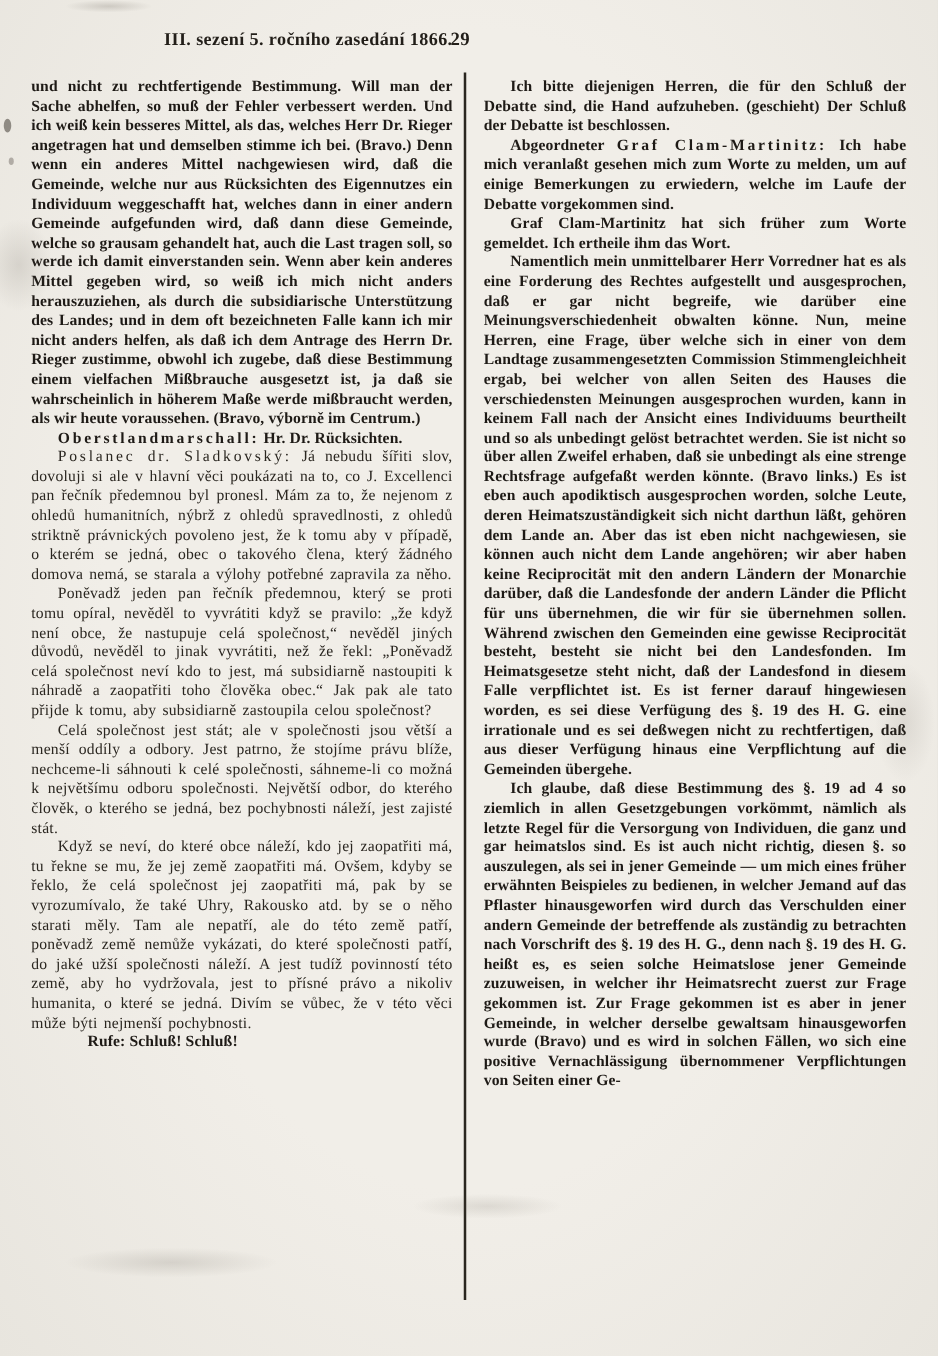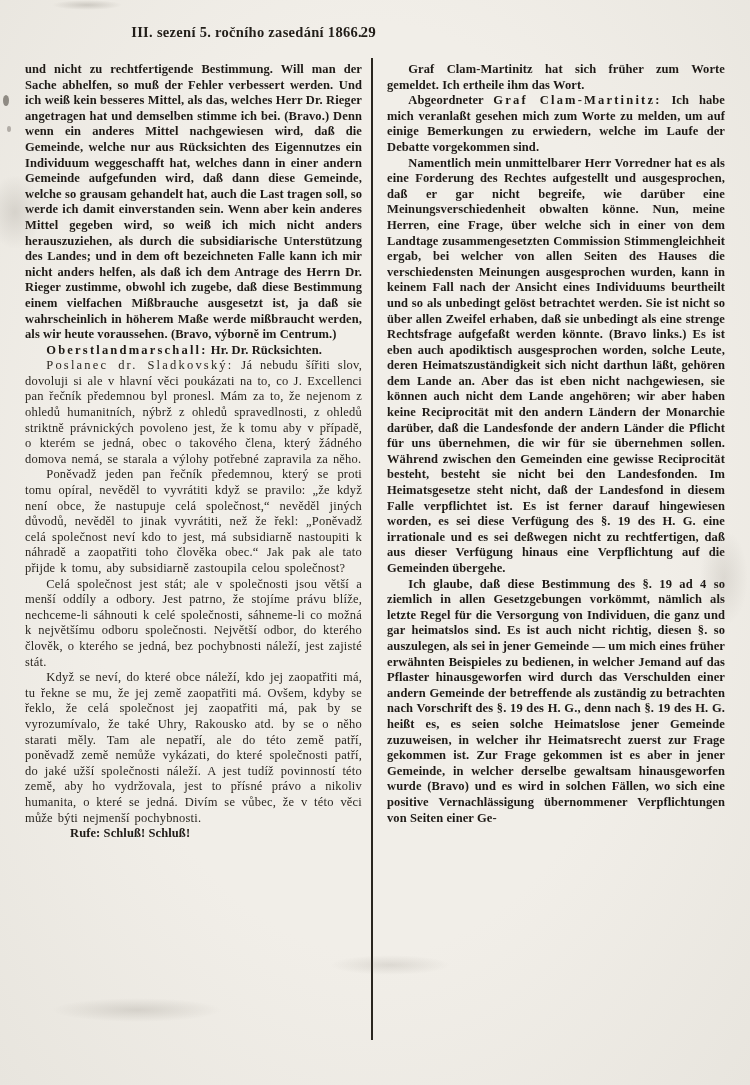--- a/index.html
+++ b/index.html
@@ -61,22 +61,23 @@
   <div class="col col-left" lang="cs">
       <p class="fraktur"><span>und nicht zu rechtfertigende Bestimmung. Will man der Sache abhelfen, so muß der Fehler verbessert werden. Und ich weiß kein besseres Mittel, als das, welches Herr Dr. Rieger angetragen hat und demselben stimme ich bei. (Bravo.) Denn wenn ein anderes Mittel nachgewiesen wird, daß die Gemeinde, welche nur aus Rücksichten des Eigennutzes ein Individuum weggeschafft hat, welches dann in einer andern Gemeinde aufgefunden wird, daß dann diese Gemeinde, welche so grausam gehandelt hat, auch die Last tragen soll, so werde ich damit einverstanden sein. Wenn aber kein anderes Mittel gegeben wird, so weiß ich mich nicht anders herauszuziehen, als durch die subsidiarische Unterstützung des Landes; und in dem oft bezeichneten Falle kann ich mir nicht anders helfen, als daß ich dem Antrage des Herrn Dr. Rieger zustimme, obwohl ich zugebe, daß diese Bestimmung einem vielfachen Mißbrauche ausgesetzt ist, ja daß sie wahrscheinlich in höherem Maße werde mißbraucht werden, als wir heute voraussehen. (Bravo, výborně im Centrum.)</span></p>
       <p class="fraktur indent"><span class="spaced">Oberstlandmarschall:</span><span> Hr. Dr. Rücksichten.</span></p>
       <p class="antiqua indent"><span class="spaced">Poslanec dr. Sladkovský:</span><span> Já nebudu šířiti slov, dovoluji si ale v hlavní věci poukázati na to, co J. Excellenci pan řečník předemnou byl pronesl. Mám za to, že nejenom z ohledů humanitních, nýbrž z ohledů spravedlnosti, z ohledů striktně právnických povoleno jest, že k tomu aby v případě, o kterém se jedná, obec o takového člena, který žádného domova nemá, se starala a výlohy potřebné zapravila za něho.</span></p>
       <p class="antiqua indent"><span>Poněvadž jeden pan řečník předemnou, který se proti tomu opíral, nevěděl to vyvrátiti když se pravilo: „že když není obce, že nastupuje celá společnost,“ nevěděl jiných důvodů, nevěděl to jinak vyvrátiti, než že řekl: „Poněvadž celá společnost neví kdo to jest, má subsidiarně nastoupiti k náhradě a zaopatřiti toho člověka obec.“ Jak pak ale tato přijde k tomu, aby subsidiarně zastoupila celou společnost?</span></p>
       <p class="antiqua indent"><span>Celá společnost jest stát; ale v společnosti jsou větší a menší oddíly a odbory. Jest patrno, že stojíme právu blíže, nechceme-li sáhnouti k celé společnosti, sáhneme-li co možná k největšímu odboru společnosti. Největší odbor, do kterého člověk, o kterého se jedná, bez pochybnosti náleží, jest zajisté stát.</span></p>
       <p class="antiqua indent"><span>Když se neví, do které obce náleží, kdo jej zaopatřiti má, tu řekne se mu, že jej země zaopatřiti má. Ovšem, kdyby se řeklo, že celá společnost jej zaopatřiti má, pak by se vyrozumívalo, že také Uhry, Rakousko atd. by se o něho starati měly. Tam ale nepatří, ale do této země patří, poněvadž země nemůže vykázati, do které společnosti patří, do jaké užší společnosti náleží. A jest tudíž povinností této země, aby ho vydržovala, jest to přísné právo a nikoliv humanita, o které se jedná. Divím se vůbec, že v této věci může býti nejmenší pochybnosti.</span></p>
       <p class="fraktur deep-indent"><span>Rufe: Schluß! Schluß!</span></p>
     </div>
   <div class="col col-right" lang="de">
+      <p class="fraktur indent"><span>Ich bitte diejenigen Herren, die für den Schluß der Debatte sind, die Hand aufzuheben. (geschieht) Der Schluß der Debatte ist beschlossen.</span></p>
+      <p class="fraktur indent"><span>Abgeordneter </span><span class="spaced">Graf Clam-Martinitz:</span><span> Ich habe mich veranlaßt gesehen mich zum Worte zu melden, um auf einige Bemerkungen zu erwiedern, welche im Laufe der Debatte vorgekommen sind.</span></p>
       <p class="fraktur indent"><span>Graf Clam-Martinitz hat sich früher zum Worte gemeldet. Ich ertheile ihm das Wort.</span></p>
-      <p class="fraktur indent"><span>Abgeordneter </span><span class="spaced">Graf Clam-Martinitz:</span><span> Ich habe mich veranlaßt gesehen mich zum Worte zu melden, um auf einige Bemerkungen zu erwiedern, welche im Laufe der Debatte vorgekommen sind.</span></p>
       <p class="fraktur indent"><span>Namentlich mein unmittelbarer Herr Vorredner hat es als eine Forderung des Rechtes aufgestellt und ausgesprochen, daß er gar nicht begreife, wie darüber eine Meinungsverschiedenheit obwalten könne. Nun, meine Herren, eine Frage, über welche sich in einer von dem Landtage zusammengesetzten Commission Stimmengleichheit ergab, bei welcher von allen Seiten des Hauses die verschiedensten Meinungen ausgesprochen wurden, kann in keinem Fall nach der Ansicht eines Individuums beurtheilt und so als unbedingt gelöst betrachtet werden. Sie ist nicht so über allen Zweifel erhaben, daß sie unbedingt als eine strenge Rechtsfrage aufgefaßt werden könnte. (Bravo links.) Es ist eben auch apodiktisch ausgesprochen worden, solche Leute, deren Heimatszuständigkeit sich nicht darthun läßt, gehören dem Lande an. Aber das ist eben nicht nachgewiesen, sie können auch nicht dem Lande angehören; wir aber haben keine Reciprocität mit den andern Ländern der Monarchie darüber, daß die Landesfonde der andern Länder die Pflicht für uns übernehmen, die wir für sie übernehmen sollen. Während zwischen den Gemeinden eine gewisse Reciprocität besteht, besteht sie nicht bei den Landesfonden. Im Heimatsgesetze steht nicht, daß der Landesfond in diesem Falle verpflichtet ist. Es ist ferner darauf hingewiesen worden, es sei diese Verfügung des §. 19 des H. G. eine irrationale und es sei deßwegen nicht zu rechtfertigen, daß aus dieser Verfügung hinaus eine Verpflichtung auf die Gemeinden übergehe.</span></p>
       <p class="fraktur indent"><span>Ich glaube, daß diese Bestimmung des §. 19 ad 4 so ziemlich in allen Gesetzgebungen vorkömmt, nämlich als letzte Regel für die Versorgung von Individuen, die ganz und gar heimatslos sind. Es ist auch nicht richtig, diesen §. so auszulegen, als sei in jener Gemeinde — um mich eines früher erwähnten Beispieles zu bedienen, in welcher Jemand auf das Pflaster hinausgeworfen wird durch das Verschulden einer andern Gemeinde der betreffende als zuständig zu betrachten nach Vorschrift des §. 19 des H. G., denn nach §. 19 des H. G. heißt es, es seien solche Heimatslose jener Gemeinde zuzuweisen, in welcher ihr Heimatsrecht zuerst zur Frage gekommen ist. Zur Frage gekommen ist es aber in jener Gemeinde, in welcher derselbe gewaltsam hinausgeworfen wurde (Bravo) und es wird in solchen Fällen, wo sich eine positive Vernachlässigung übernommener Verpflichtungen von Seiten einer Ge-</span></p>
     </div>
 
   <span class="smudge sm1"></span>
   <span class="smudge sm2"></span>
   <span class="smudge sm3"></span>
   <span class="smudge sm4"></span>
   <span class="smudge sm5"></span>
   <span class="smudge sm6"></span>

